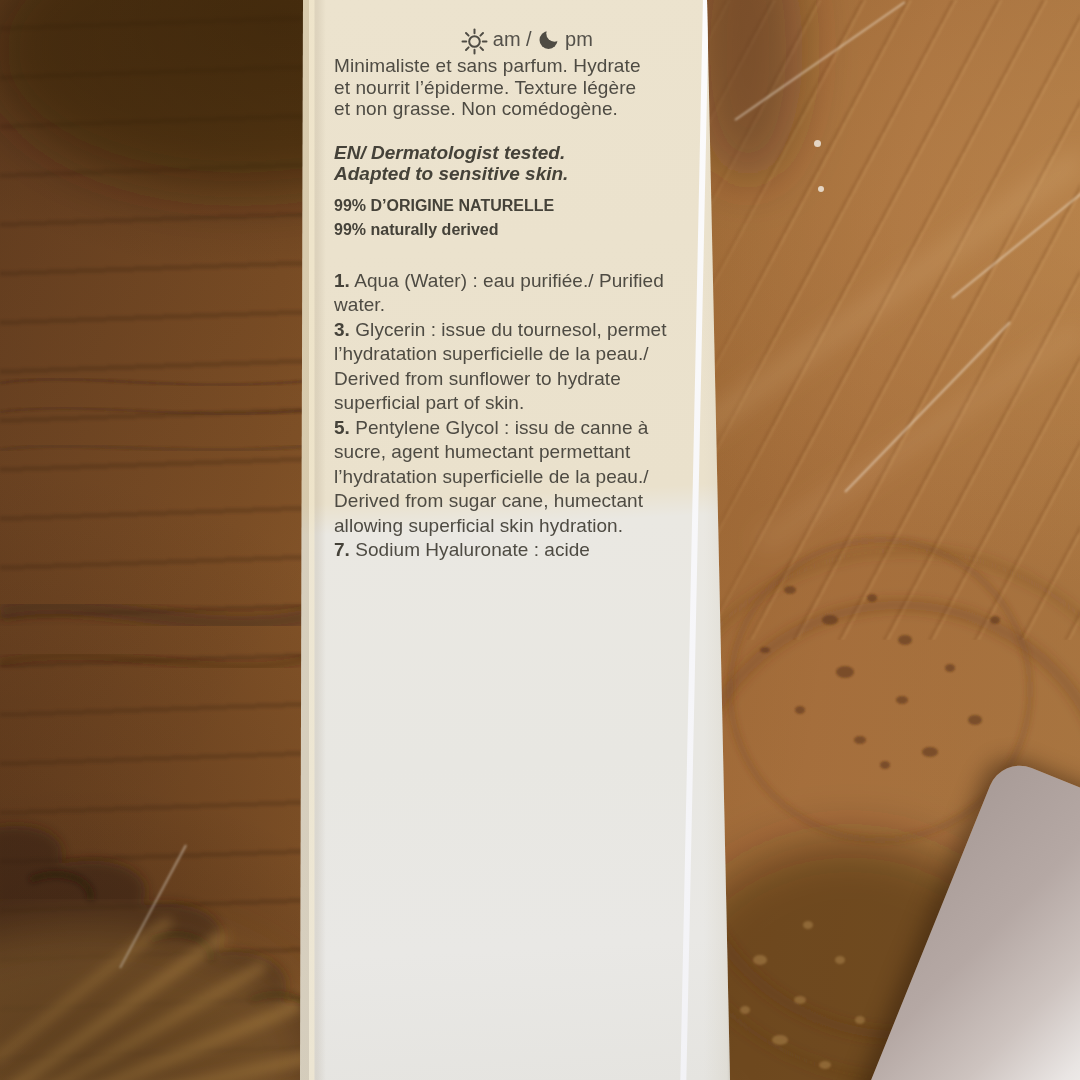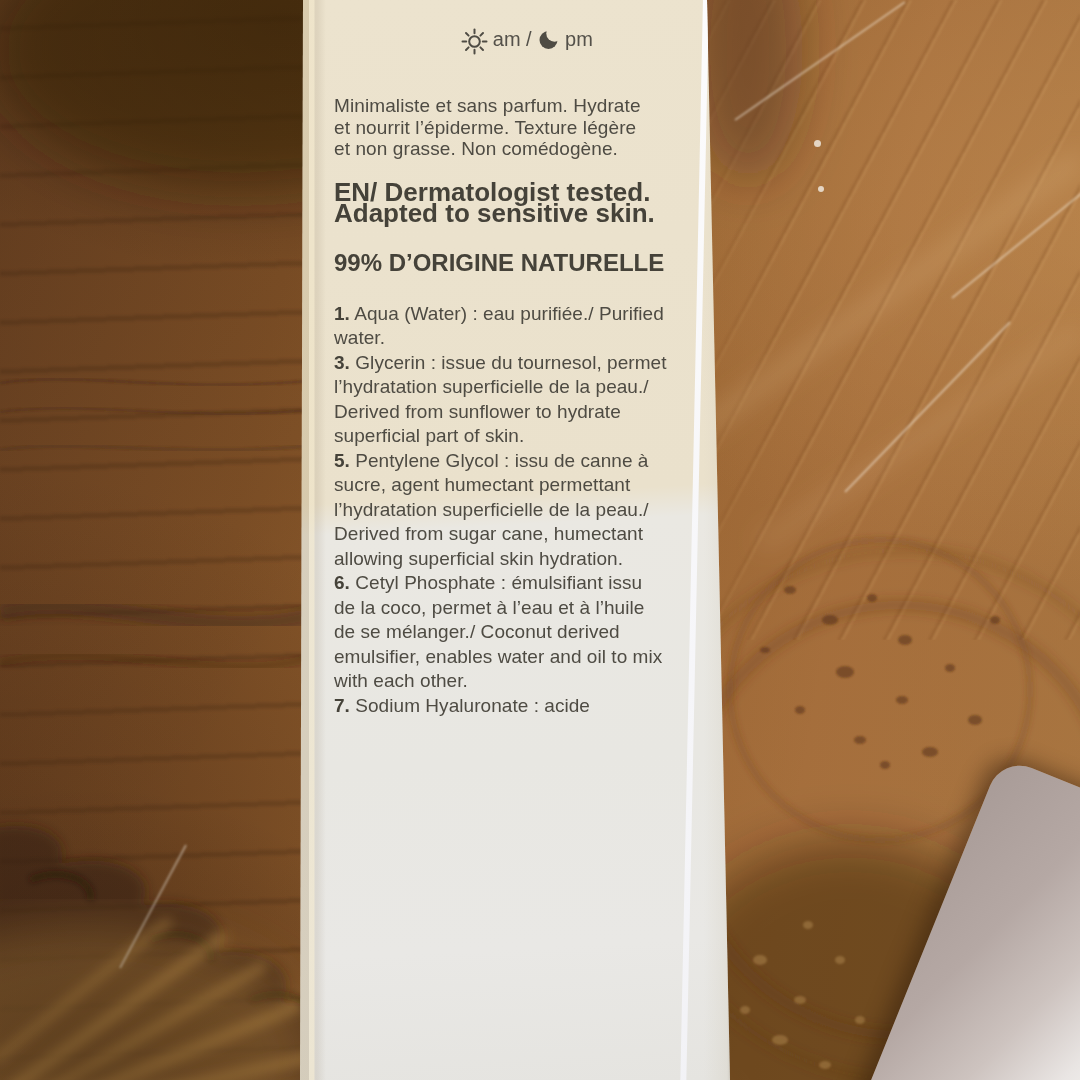--- a/index.html
+++ b/index.html
@@ -43,28 +43,28 @@
     clip-path:polygon(3px 0,407px 0,430px 1080px,0 1080px);
     background:
       linear-gradient(to right, rgba(172,148,100,.30) 0 9px, rgba(240,229,200,.6) 9px 14px, rgba(120,100,70,.12) 15px 17px, transparent 26px),
       linear-gradient(to left, rgba(150,138,116,.28) 0 3px, rgba(210,204,188,.30) 7px, transparent 30px),
       linear-gradient(177deg,#ece3ce 0%,#eae1cc 45.8%,#eae8e2 48.6%,#e8e7e2 70%,#e9e8e5 87%,#e5e4e0 100%);}
   .edge-highlight{position:absolute;left:403px;top:-2px;width:6px;height:1086px;
     transform:rotate(1.2deg);transform-origin:top left;
     background:linear-gradient(to bottom,#fdfdff,#f3f3f7);opacity:.95;}
 
   .box-content{position:absolute;left:34px;top:0;width:386px;color:#4e4b43;}
-  .pre{white-space:pre-line;margin-top:40px;}
+  .pre{white-space:pre-line;}
   .ampm-row{margin-top:28px;display:flex;justify-content:center;
     gap:5px;font-size:20px;color:#54514a;letter-spacing:.3px;}
   .fr-heading{margin-top:16px;font-weight:700;color:#454239;font-size:19px;line-height:21.5px;letter-spacing:.2px;}
   .fr-body{font-size:19px;line-height:21.5px;letter-spacing:.1px;}
-  .en-heading{margin-top:22px;font-weight:700;color:#454239;font-size:26px;line-height:21.5px;}
+  .en-heading{margin-top:22px;font-weight:700;color:#454239;font-size:19px;line-height:21.5px;font-style:italic;}
   .en-body{font-size:19px;line-height:21.5px;letter-spacing:.1px;}
-  .natural{margin-top:26px;font-weight:700;color:#454239;font-size:24px;line-height:24px;}
+  .natural{margin-top:9px;font-weight:700;color:#454239;font-size:16px;line-height:24px;}
   .ingredients{margin-top:27px;font-size:19px;line-height:24.5px;}
   .ing-title{font-weight:700;color:#454239;letter-spacing:.2px;}
   .ing-item{white-space:pre-line;letter-spacing:.05px;}
   .ing-item .num{font-weight:700;color:#454239;}
 </style>
 </head>
 <body>
 
 <div class="scene">
 
@@ -208,39 +208,35 @@
 
       <div class="fr-body pre">Minimaliste et sans parfum. Hydrate
 et nourrit l’épiderme. Texture légère
 et non grasse. Non comédogène.</div>
 
       <div class="en-heading pre">EN/ Dermatologist tested.
 Adapted to sensitive skin.</div>
 
       <div class="natural">
         <div>99% D’ORIGINE NATURELLE</div>
+        <div>99% naturally derived</div>
       </div>
 
       <div class="ingredients">
         <div>
             <div class="ing-item"><span class="num">1.</span><span> Aqua (Water) : eau purifiée./ Purified
 water.</span></div>
             <div class="ing-item"><span class="num">3.</span><span> Glycerin : issue du tournesol, permet
 l’hydratation superficielle de la peau./
 Derived from sunflower to hydrate
 superficial part of skin.</span></div>
             <div class="ing-item"><span class="num">5.</span><span> Pentylene Glycol : issu de canne à
 sucre, agent humectant permettant
 l’hydratation superficielle de la peau./
 Derived from sugar cane, humectant
 allowing superficial skin hydration.</span></div>
-            <div class="ing-item"><span class="num">6.</span><span> Cetyl Phosphate : émulsifiant issu
-de la coco, permet à l’eau et à l’huile
-de se mélanger./ Coconut derived
-emulsifier, enables water and oil to mix
-with each other.</span></div>
             <div class="ing-item"><span class="num">7.</span><span> Sodium Hyaluronate : acide</span></div>
           </div>
       </div>
 
     </div>
   </div>
 </div>
 
 </body></html>

